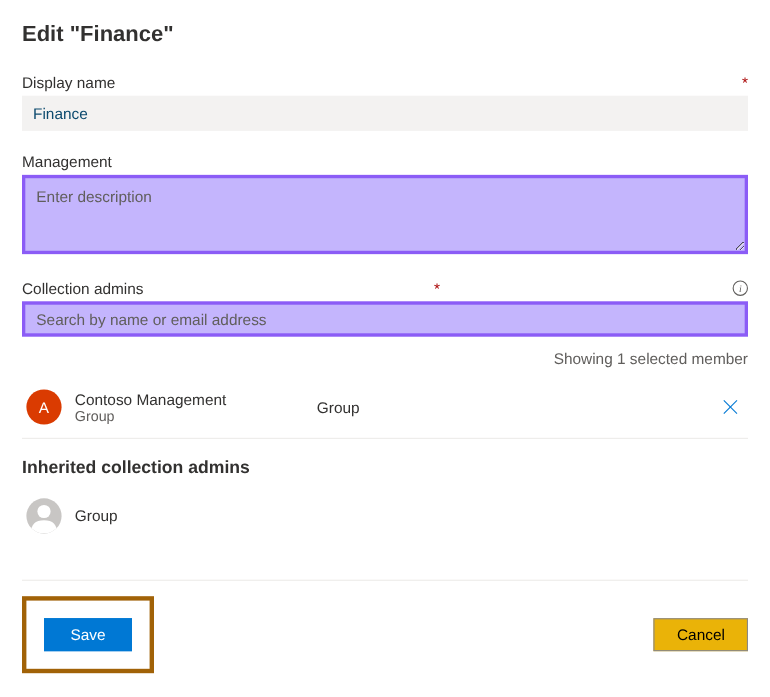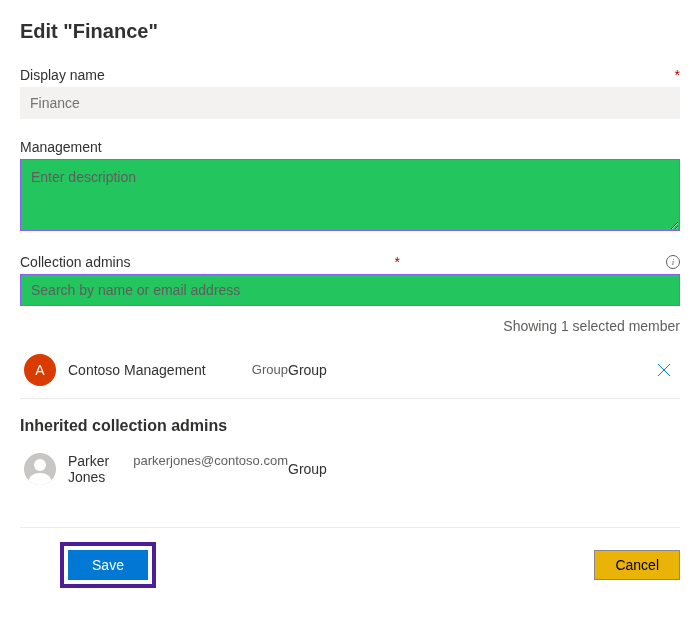--- a/index.html
+++ b/index.html
@@ -47,31 +47,31 @@
       justify-content: center;
       font-size: 9px;
       color: #605e5c;
       font-style: italic;
       font-family: serif;
       margin-left: 2px;
     }
     .text-input {
       width: 100%;
       padding: 6px 10px;
-      border: 1px solid #8b5cf6;
+      border: 3px solid #8b5cf6;
       font-size: 14px;
       font-family: inherit;
       color: #323130;
-      background: #22c55e;
+      background: #c4b5fd;
       height: 32px;
     }
     .text-input.readonly {
       background: #f3f2f1;
       border: none;
-      color: #737373;
+      color: #0c4a6e;
     }
     .text-input::placeholder {
       color: #605e5c;
     }
     textarea.text-input {
       height: 72px;
       resize: both;
       padding: 8px 10px;
       line-height: 1.4;
     }
@@ -112,22 +112,21 @@
       position: relative;
       overflow: hidden;
     }
     .avatar.person svg {
       width: 100%;
       height: 100%;
     }
     .member-info {
       flex: 0 0 220px;
       display: flex;
-      flex-direction: row;
-      justify-content: space-between;
+      flex-direction: column;
     }
     .member-name {
       font-size: 14px;
       color: #323130;
     }
     .member-sub {
       font-size: 13px;
       color: #605e5c;
     }
     .member-type {
@@ -171,23 +170,22 @@
       cursor: pointer;
       min-width: 80px;
     }
     .btn-primary {
       background: #0078d4;
       border-color: #0078d4;
       color: #fff;
     }
     .highlight-box {
       display: inline-block;
-      border: 4px solid #4c1d95;
-      padding: 4px;
-      margin-left: 40px;
+      border: 4px solid #a16207;
+      padding: 16px;
     }
   </style>
 </head>
 <body>
 
 <h1 class="page-title">Edit "Finance"</h1>
 
 <div class="field-group">
   <div class="field-label">
     <span>Display name</span>
@@ -233,24 +231,20 @@
 
 <h2 class="section-heading">Inherited collection admins</h2>
 
 <div class="member-row inherited">
   <div class="avatar person">
     <svg viewBox="0 0 32 32">
       <circle cx="16" cy="12" r="6" fill="#ffffff"></circle>
       <path d="M 4 32 Q 4 20 16 20 Q 28 20 28 32 Z" fill="#ffffff"></path>
     </svg>
   </div>
-  <div class="member-info">
-    <span class="member-name">Parker Jones</span>
-    <span class="member-sub">parkerjones@contoso.com</span>
-  </div>
   <div class="member-type">Group</div>
 </div>
 
 <div class="footer">
   <span class="highlight-box">
     <button class="btn btn-primary">Save</button>
   </span>
   <button class="btn">Cancel</button>
 </div>
 

